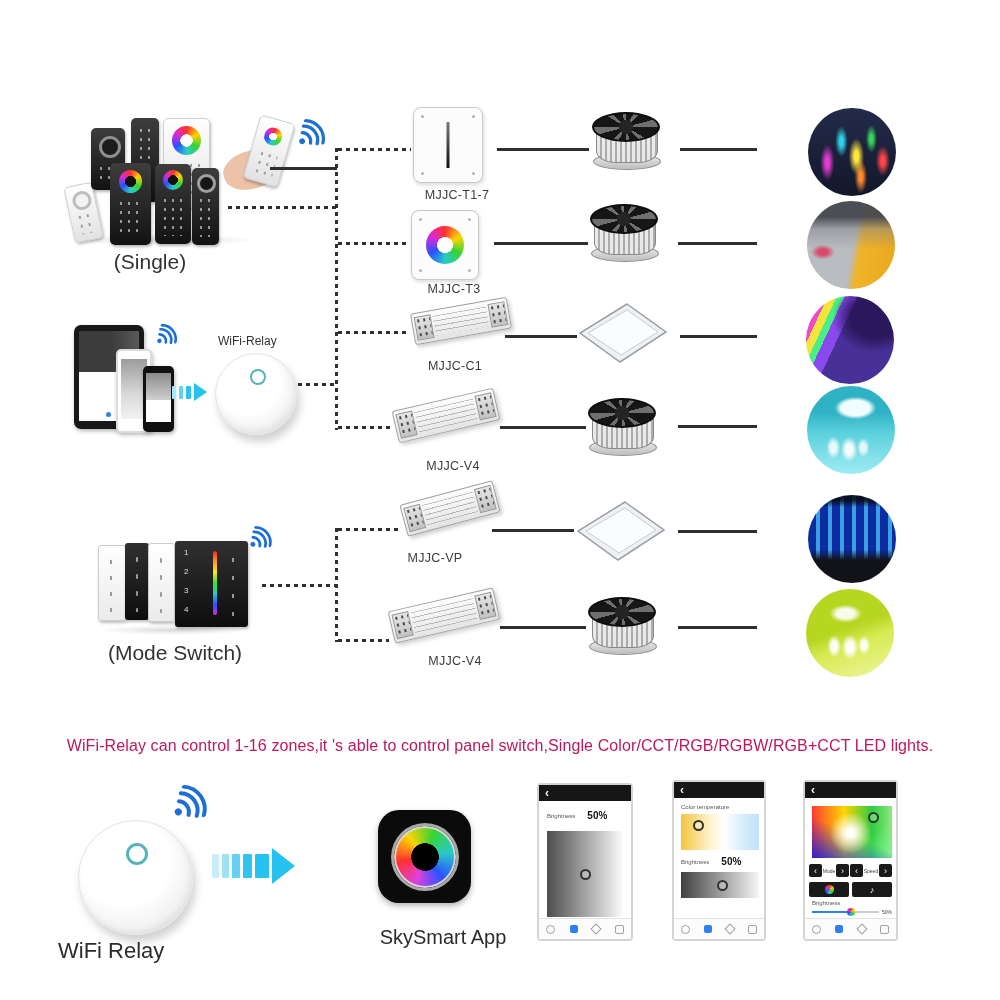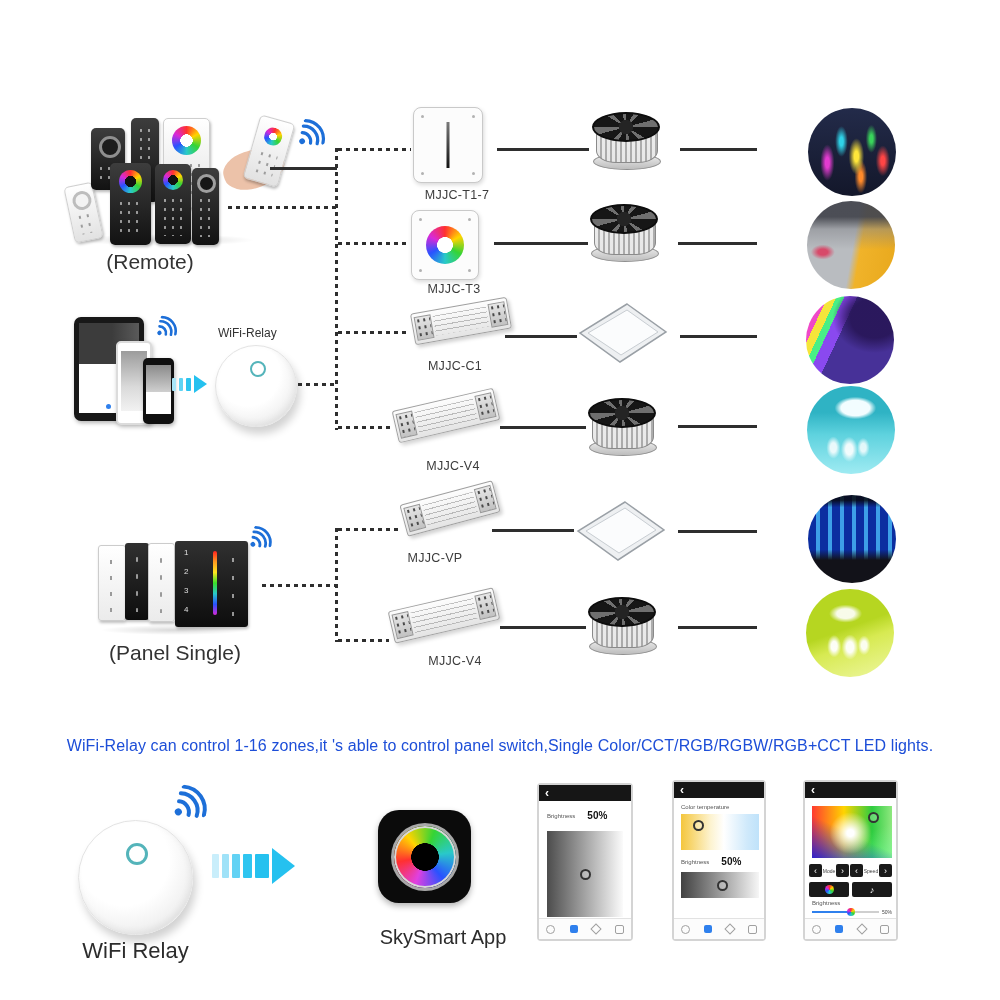--- a/index.html
+++ b/index.html
@@ -7,22 +7,22 @@
          font-family:"Liberation Sans",sans-serif;color:#222;}
   .abs{position:absolute;}
   
   .solid-h{height:3px;background:#2e2e2e;}
   .dot-h{height:3px;background-image:repeating-linear-gradient(90deg,#2e2e2e 0 4px,transparent 4px 8px);}
   .dot-v{width:3px;background-image:repeating-linear-gradient(180deg,#2e2e2e 0 4px,transparent 4px 8px);}
   
   .groupcap{font-size:21px;color:#333;text-align:center;}
   .mjjclabel{font-size:12.5px;color:#3c3c3c;text-align:center;width:110px;letter-spacing:.3px;}
   .minilabel{font-size:12px;color:#333;}
-  .caption{font-size:16px;color:#1d4ed8;text-align:center;letter-spacing:.1px;}
-  .biglabel{font-size:22px;color:#2c2c2c;text-align:center;}
+  .caption{font-size:16px;color:#be185d;text-align:center;letter-spacing:.1px;}
+  .biglabel{font-size:22px;color:#2c2c2c;text-align:left;}
   
   .remote{position:absolute;border-radius:5px;box-shadow:1px 2px 3px rgba(0,0,0,.28);}
   .remote.dark{background:linear-gradient(180deg,#3d3d3d,#121212);}
   .remote.white{background:linear-gradient(180deg,#ffffff,#e2e2e2);border:1px solid #cfcfcf;}
   .ring{border-radius:50%;display:block;}
   .rgbwheel{display:block;border-radius:50%;
     background:radial-gradient(circle,#ffffff 0 30%,transparent 31%),
     conic-gradient(#ff3030,#ffd400,#35d435,#29c9c9,#2952ff,#d829d8,#ff3030);}
   .rgbwheel.dark-hub{background:radial-gradient(circle,#111 0 34%,transparent 35%),
     conic-gradient(#ff3030,#ffd400,#35d435,#29c9c9,#2952ff,#d829d8,#ff3030);}
@@ -186,24 +186,24 @@
         <span class="rgbwheel abs" style="left:8px;top:8px;width:18px;height:18px"></span>
         <span class="dotgrid abs" style="left:7px;top:32px;right:7px;bottom:8px"></span>
       </div>
     </div>
     <svg class="abs" style="left:230px;top:6px;transform:rotate(-38deg)" width="34" height="31" viewBox="0 0 38 34">
       <circle cx="5" cy="17" r="3.2" fill="#1d6fd8"></circle>
       <path d="M11 9.5 A9.7 9.7 0 0 1 11 24.5" stroke="#1d6fd8" stroke-width="3.6" fill="none" stroke-linecap="round"></path>
       <path d="M16.5 4.5 A15.5 15.5 0 0 1 16.5 29.5" stroke="#1d6fd8" stroke-width="3.6" fill="none" stroke-linecap="round"></path>
       <path d="M22 1 A20.5 20.5 0 0 1 22 33" stroke="#1d6fd8" stroke-width="3.6" fill="none" stroke-linecap="round"></path>
     </svg>
-    <div class="groupcap abs" style="left:5px;top:138px;width:160px">(Remote)</div>
-  </div>
-
-  <div class="abs" style="left:70px;top:315px;width:255px;height:150px">
+    <div class="groupcap abs" style="left:5px;top:138px;width:160px">(Single)</div>
+  </div>
+
+  <div class="abs" style="left:70px;top:323px;width:255px;height:150px">
     <div class="abs" style="left:4px;top:2px;width:70px;height:104px;background:#181818;border-radius:7px;box-shadow:1px 2px 4px rgba(0,0,0,.3)">
       <div class="abs" style="left:5px;top:6px;right:5px;bottom:8px;background:#fff;overflow:hidden">
         <div class="abs" style="left:0;top:0;right:0;height:46%;background:linear-gradient(90deg,#3c3c3c 55%,#5a5a5a)"></div>
         <span class="abs" style="left:45%;bottom:4px;width:5px;height:5px;border-radius:50%;background:#2f80ed"></span>
       </div>
     </div>
     <div class="abs" style="left:46px;top:26px;width:32px;height:80px;background:#fff;border:2px solid #dcdcdc;border-radius:5px;box-shadow:1px 2px 4px rgba(0,0,0,.25)">
       <div class="abs" style="left:3px;top:8px;right:3px;bottom:12px;background:linear-gradient(180deg,#9c9c9c,#dadada 60%,#f2f2f2)"></div>
     </div>
     <div class="abs" style="left:73px;top:43px;width:31px;height:66px;background:#101010;border-radius:5px;box-shadow:1px 2px 4px rgba(0,0,0,.3)">
@@ -247,21 +247,21 @@
       <span class="zdig" style="top:64px">4</span>
       <span class="rainbowstrip abs" style="left:38px;top:10px;height:64px"></span>
       <span class="dotgrid light abs" style="right:8px;top:10px;width:12px;bottom:10px;background-size:10px 18px"></span>
     </div>
     <svg class="abs" style="left:157px;top:0;transform:rotate(-38deg)" width="28" height="26" viewBox="0 0 38 34">
       <circle cx="5" cy="17" r="3.2" fill="#1d6fd8"></circle>
       <path d="M11 9.5 A9.7 9.7 0 0 1 11 24.5" stroke="#1d6fd8" stroke-width="3.8" fill="none" stroke-linecap="round"></path>
       <path d="M16.5 4.5 A15.5 15.5 0 0 1 16.5 29.5" stroke="#1d6fd8" stroke-width="3.8" fill="none" stroke-linecap="round"></path>
       <path d="M22 1 A20.5 20.5 0 0 1 22 33" stroke="#1d6fd8" stroke-width="3.8" fill="none" stroke-linecap="round"></path>
     </svg>
-    <div class="groupcap abs" style="left:0;top:116px;width:170px">(Panel Single)</div>
+    <div class="groupcap abs" style="left:0;top:116px;width:170px">(Mode Switch)</div>
   </div>
 
   <div class="solid-h abs" style="left:270px;top:167px;width:67px"></div>
   <div class="dot-h abs" style="left:228px;top:206px;width:109px"></div>
   <div class="dot-v abs" style="left:335px;top:148px;height:282px"></div>
   <div class="dot-h abs" style="left:338px;top:148px;width:73px"></div>
   <div class="dot-h abs" style="left:338px;top:242px;width:71px"></div>
   <div class="dot-h abs" style="left:338px;top:331px;width:71px"></div>
   <div class="dot-h abs" style="left:338px;top:426px;width:55px"></div>
   <div class="dot-h abs" style="left:298px;top:383px;width:39px"></div>

